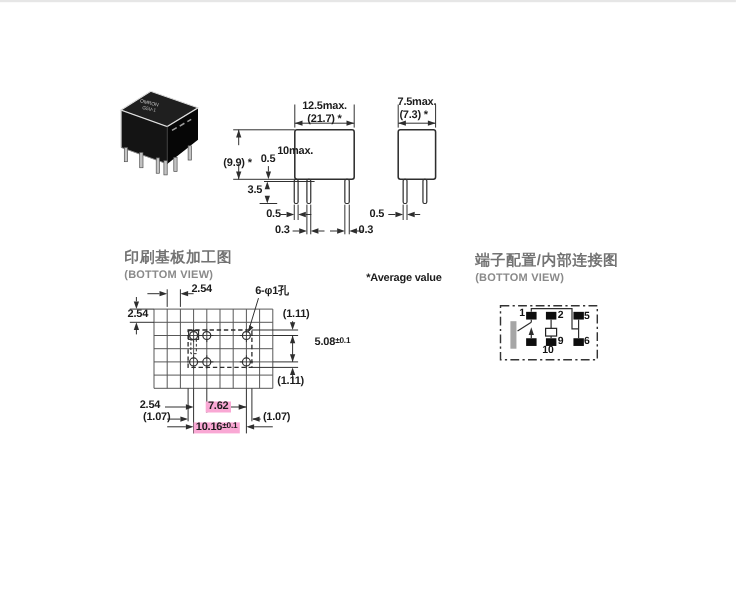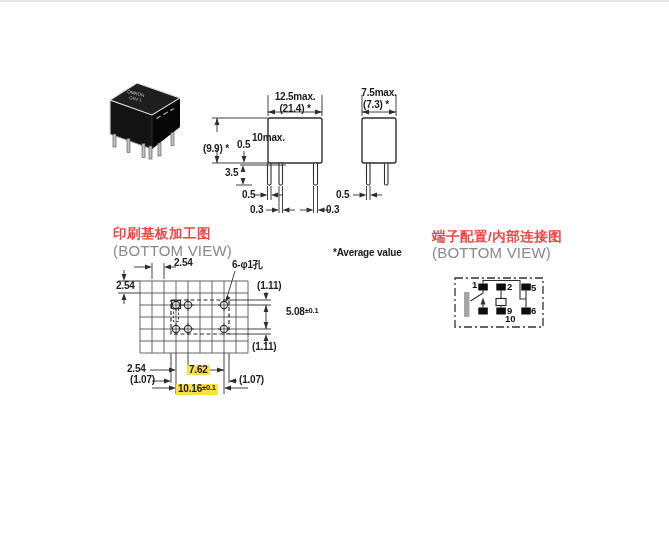--- a/index.html
+++ b/index.html
@@ -4,25 +4,25 @@
 <style>
   html,body{margin:0;padding:0;background:#fff;}
   .canvas{position:relative;width:669px;height:550px;background:#ffffff;overflow:hidden;
           font-family:"Liberation Sans",sans-serif;}
   .topline{position:absolute;left:0;top:0;width:669px;height:2px;background:#e6e6e6;}
   svg{position:absolute;overflow:visible;}
   .ln{stroke:#2e2e2e;fill:none;}
   .dim{position:absolute;font-weight:bold;font-size:10px;line-height:10px;color:#1c1c1c;
        white-space:nowrap;letter-spacing:-0.2px;}
   .ctr{text-align:center;}
-  .wbg{background:#fde047;padding:0 2px;z-index:5;}
+  .wbg{background:#f9a8d4;padding:0 2px;z-index:5;}
   .tol{font-size:7.5px;position:relative;top:-2px;}
-  .cjk-title{position:absolute;font-weight:bold;font-size:13.5px;line-height:14px;color:#ef4444;
+  .cjk-title{position:absolute;font-weight:bold;font-size:13.5px;line-height:14px;color:#737373;
              letter-spacing:0.5px;white-space:nowrap;}
-  .subtitle{position:absolute;font-weight:normal;font-size:15px;line-height:11px;color:#8a8a8a;
+  .subtitle{position:absolute;font-weight:bold;font-size:10px;line-height:11px;color:#8a8a8a;
             letter-spacing:0.2px;white-space:nowrap;}
   .pinlab{position:absolute;font-weight:bold;font-size:9.5px;line-height:10px;color:#111;white-space:nowrap;}
 </style>
 </head>
 <body>
 
 <div class="canvas">
   <div class="topline"></div>
 
   <svg style="left:100px;top:73px;" width="110" height="118" viewBox="0 0 110 118">
@@ -89,21 +89,21 @@
       <path d="M79,128 l-7,-2.4 v4.8 Z"></path>
         <path d="M82.5,128 l7,-2.4 v4.8 Z"></path>
       <path d="M113.5,128 l-7,-2.4 v4.8 Z"></path>
         <path d="M117.5,128 l7,-2.4 v4.8 Z"></path>
       <path d="M166.5,113 l-7,-2.4 v4.8 Z"></path>
         <path d="M170,113 l7,-2.4 v4.8 Z"></path>
     </g>
   </svg>
 
   <div class="dim ctr" style="left:262px;top:92px;width:66px;">12.5max.</div>
-  <div class="dim ctr" style="left:262px;top:104px;width:66px;">(21.4) *</div>
+  <div class="dim ctr" style="left:262px;top:104px;width:66px;">(21.7) *</div>
   <div class="dim" style="left:204px;top:133px;margin-left:48px;">10max.</div>
   <div class="dim" style="left:203px;top:144px;">(9.9) *</div>
   <div class="dim" style="left:237px;top:140px;">0.5</div>
   <div class="dim" style="left:225px;top:168px;">3.5</div>
   <div class="dim" style="left:242px;top:190px;">0.5</div>
   <div class="dim" style="left:250px;top:205px;">0.3</div>
   <div class="dim" style="left:326px;top:205px;">0.3</div>
   <div class="dim ctr" style="left:346px;top:88px;width:66px;">7.5max.</div>
   <div class="dim ctr" style="left:343px;top:100px;width:66px;">(7.3) *</div>
   <div class="dim" style="left:336px;top:190px;">0.5</div>
@@ -196,16 +196,16 @@
     </g>
 
     <path class="ln" stroke-width="1.1" d="M35,11.5 V8.5 H72 V27 H78 M78,18.5 V35.5 M53,18.5 V26.5 M53,33.5 V35.5 M35,18.5 V21 M35,21 L22.5,29 M35,35.5 V32"></path>
     <rect x="48" y="26.5" width="10" height="7" fill="#fff" stroke="#222" stroke-width="1.1"></rect>
     <path d="M35,25.5 l-2.4,7 h4.8 Z" fill="#2e2e2e"></path>
   </svg>
 
   <div class="pinlab" style="left:472px;top:280px;">1</div>
   <div class="pinlab" style="left:507px;top:282px;">2</div>
   <div class="pinlab" style="left:531px;top:283px;">5</div>
-  <div class="pinlab" style="left:505px;top:314px;">10</div>
+  <div class="pinlab" style="left:493px;top:314px;">10</div>
   <div class="pinlab" style="left:507px;top:306px;">9</div>
   <div class="pinlab" style="left:531px;top:306px;">6</div>
 </div>
 
 </body></html>

